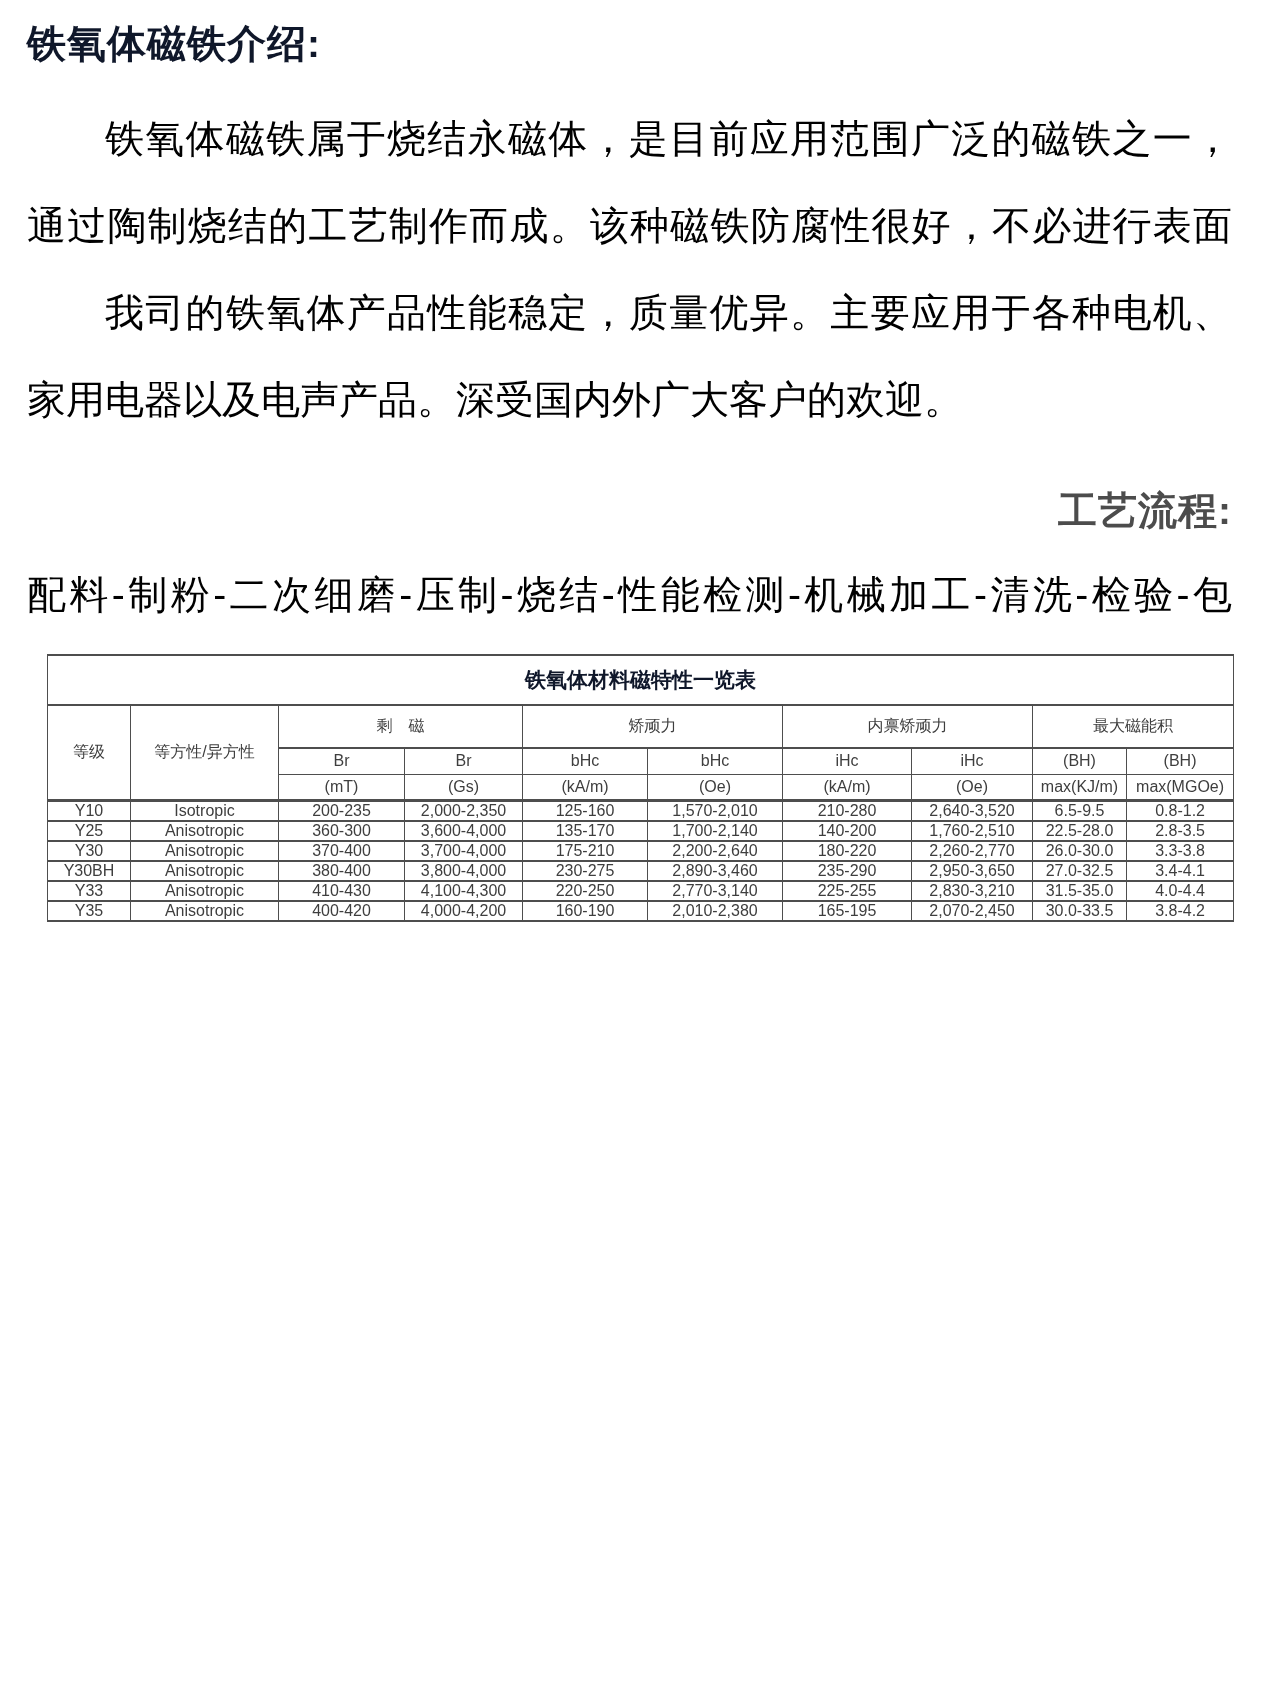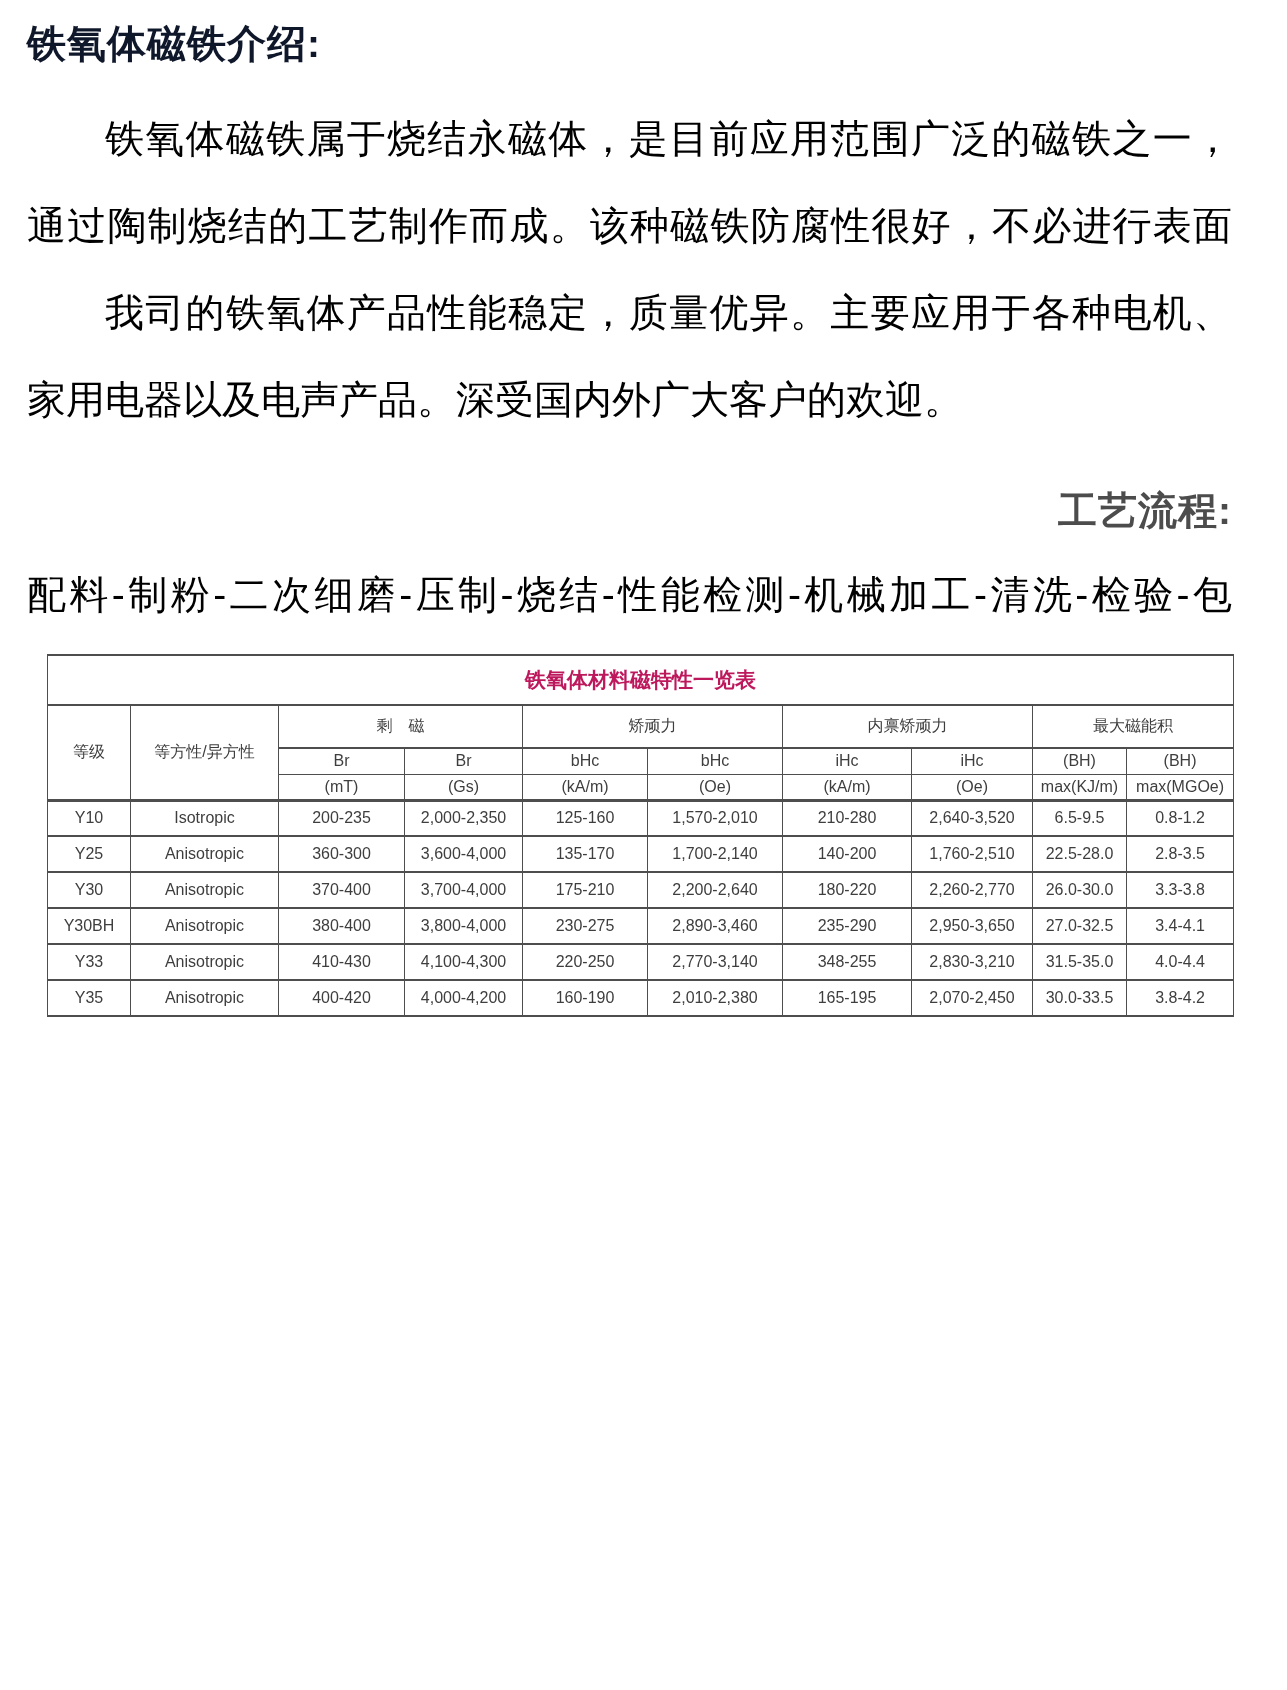--- a/index.html
+++ b/index.html
@@ -27,26 +27,26 @@
     border-collapse:collapse;table-layout:fixed;
     width:1182px;margin-left:20px;margin-top:16px;
     color:#3e3e3e;
   }
   table.props td{
     border:1px solid #4e4e4e;border-top-width:2px;border-bottom-width:2px;
     text-align:center;vertical-align:middle;
     font-size:16px;padding:0;overflow:hidden;white-space:nowrap;
   }
   tr.t-title{height:50px;}
-  tr.t-title td{font-size:21px;font-weight:600;color:#be185d;}
+  tr.t-title td{font-size:21px;font-weight:600;color:#0f172a;}
   tr.t-group{height:43px;}
   tr.t-group td{font-size:16px;}
   tr.t-sub{height:26px;}
   tr.t-sub td{border-top-width:1px;border-bottom-width:1px;}
-  tbody tr{height:36px;}
+  tbody tr{height:20px;}
   tbody td{font-size:17px;}
   tbody tr:first-child td{border-top-width:3px;}
   tbody tr td{border-top-width:2px;border-bottom-width:2px;}
   tbody tr:first-child td{border-top-width:3px;}
 </style>
 </head>
 <body>
 
 <div class="page">
 
@@ -160,21 +160,21 @@
           <td>27.0-32.5</td>
           <td>3.4-4.1</td>
       </tr>
       <tr>
         <td>Y33</td>
           <td>Anisotropic</td>
           <td>410-430</td>
           <td>4,100-4,300</td>
           <td>220-250</td>
           <td>2,770-3,140</td>
-          <td>348-255</td>
+          <td>225-255</td>
           <td>2,830-3,210</td>
           <td>31.5-35.0</td>
           <td>4.0-4.4</td>
       </tr>
       <tr>
         <td>Y35</td>
           <td>Anisotropic</td>
           <td>400-420</td>
           <td>4,000-4,200</td>
           <td>160-190</td>

